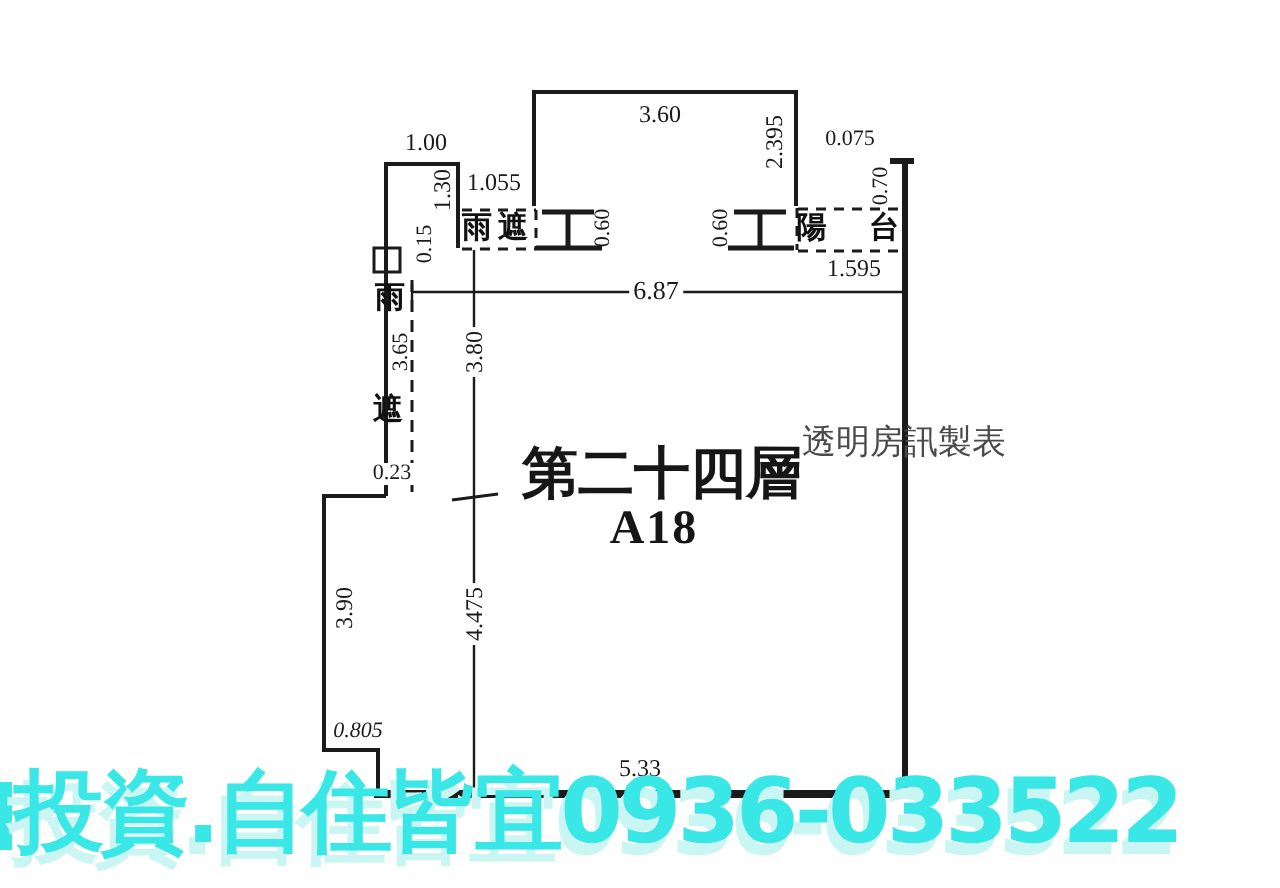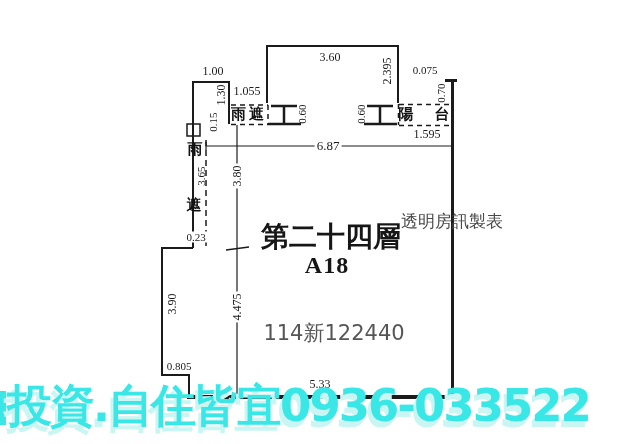--- a/index.html
+++ b/index.html
@@ -75,29 +75,28 @@
   <span class="lbl rot sm" style="left:213px;top:122px;">0.15</span>
   <span class="lbl rot sm" style="left:302px;top:114px;">0.60</span>
   <span class="lbl rot sm" style="left:361px;top:114px;">0.60</span>
   <span class="lbl" style="left:427px;top:134px;">1.595</span>
   <span class="lbl wbg" style="left:328px;top:145px;font-size:13px;">6.87</span>
   <span class="lbl rot wbg" style="left:237px;top:176px;">3.80</span>
   <span class="lbl rot sm" style="left:201px;top:176px;">3.65</span>
   <span class="lbl sm wbg" style="left:196px;top:237px;">0.23</span>
   <span class="lbl rot" style="left:172px;top:304px;">3.90</span>
   <span class="lbl rot wbg" style="left:237px;top:307px;">4.475</span>
-  <span class="lbl sm" style="left:179px;top:366px;">0.805</span>
+  <span class="lbl sm" style="left:179px;top:366px;font-style:italic;">0.805</span>
   <span class="lbl wbg" style="left:320px;top:384px;">5.33</span>
 
   <span class="lbl cjk" style="left:249px;top:114px;letter-spacing:3px;">雨遮</span>
   <span class="lbl cjk" style="left:428px;top:114px;letter-spacing:8px;">陽 台</span>
   <span class="lbl cjk" style="left:195px;top:149px;">雨</span>
   <span class="lbl cjk" style="left:194px;top:205px;">遮</span>
 
   <span class="credit" style="left:452px;top:188px;margin-top:33px;">透明房訊製表</span>
   <span class="floor-title" style="left:331px;top:237px;">第二十四層</span>
   <span class="unit-id" style="left:327px;top:265px;">A18</span>
-  <span class="regno gray" style="left:334px;top:333px;">114新122440</span>
 
   <div class="wm-fragment"></div>
   <div class="watermark">投資.自住皆宜0936-033522</div>
 
 </div>
 
 </body></html>

